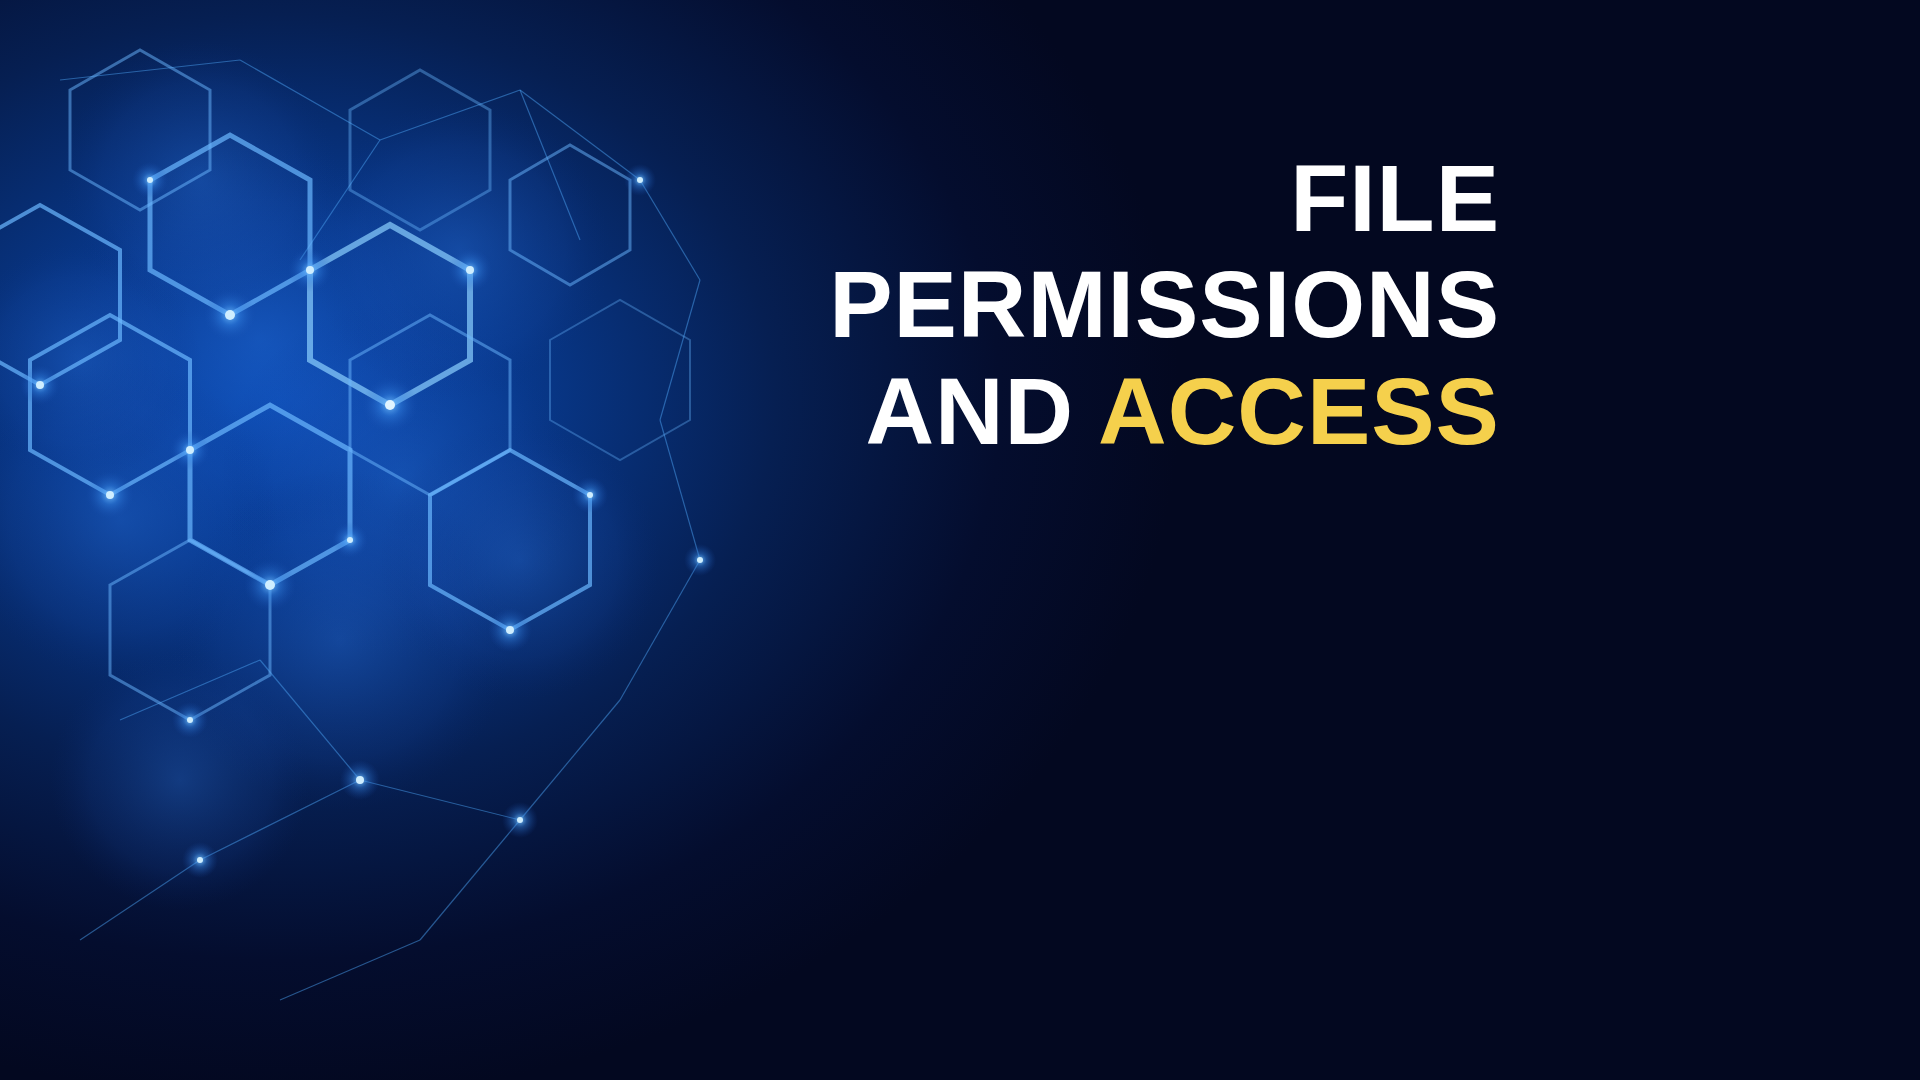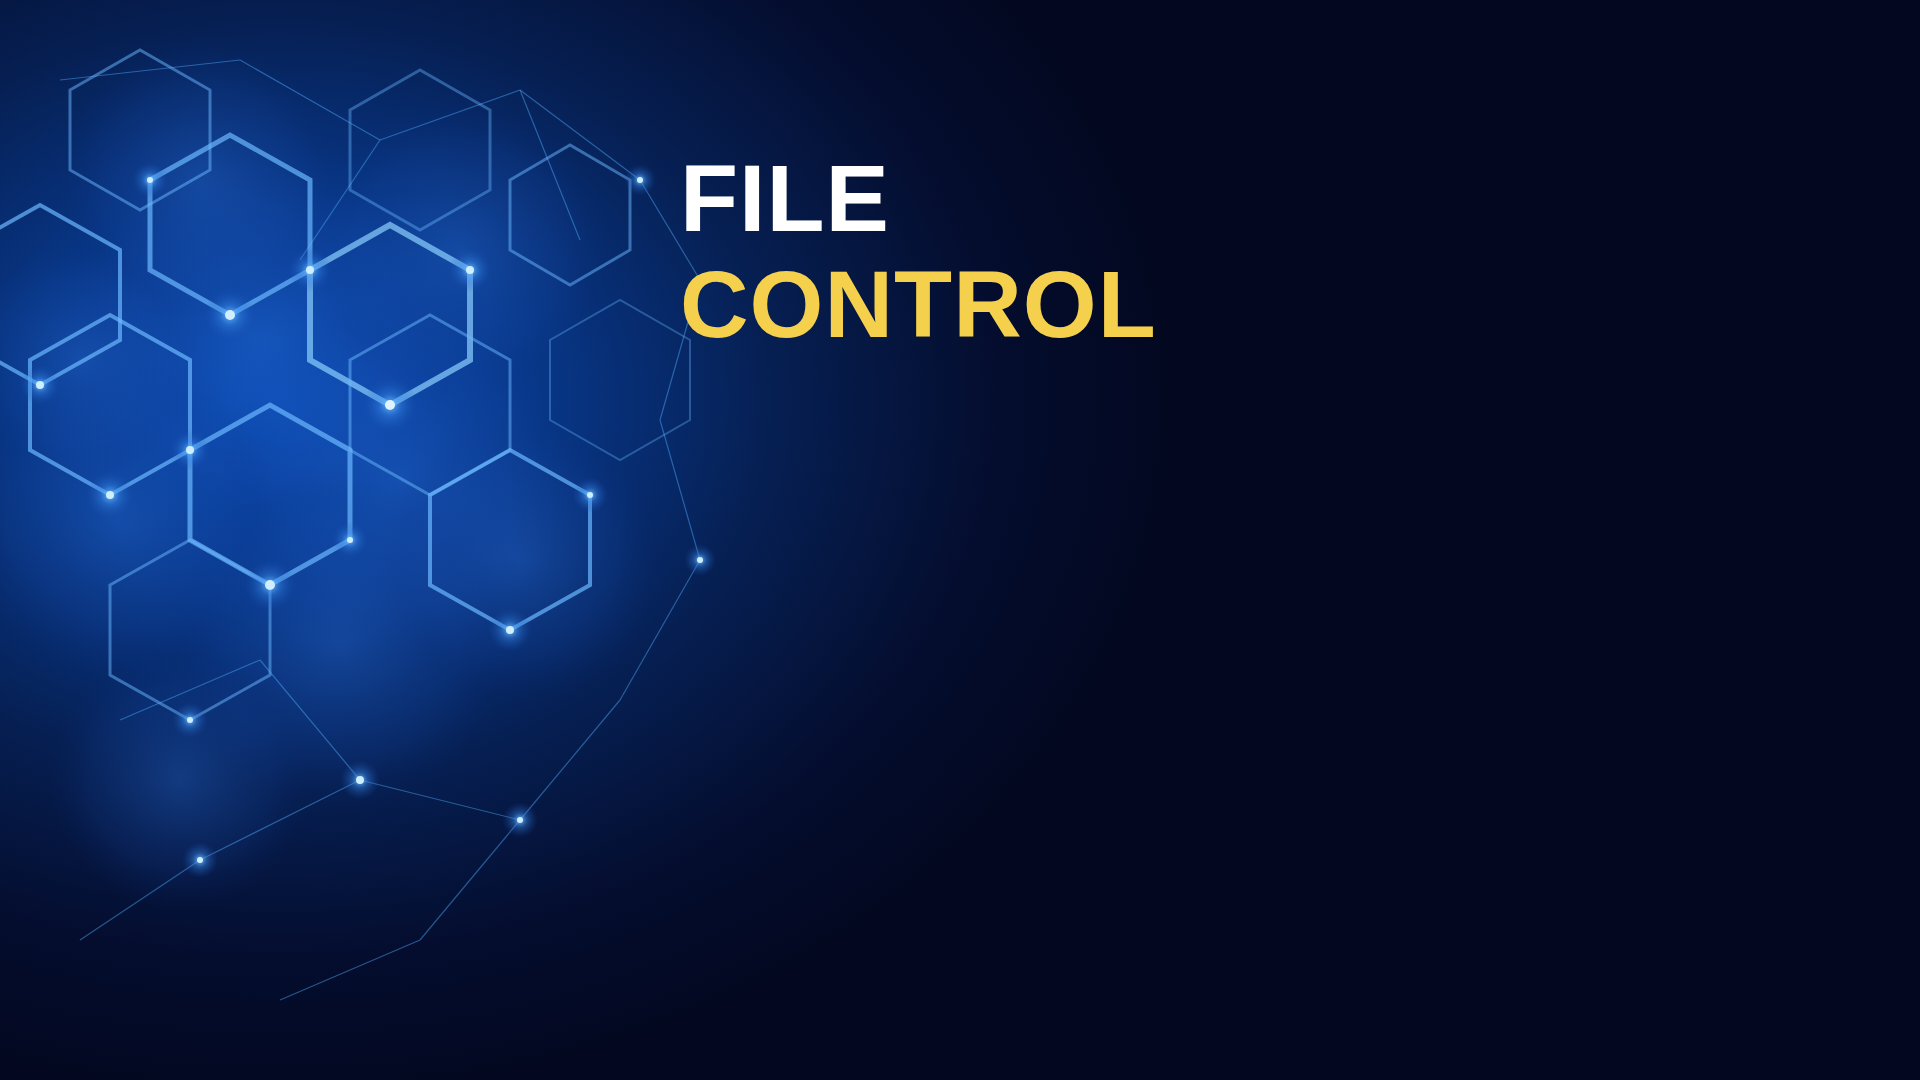--- a/index.html
+++ b/index.html
@@ -21,21 +21,21 @@
     top: 145px;
     width: 820px;
     font-weight: 900;
     font-size: 95px;
     line-height: 1.12;
     letter-spacing: 1px;
     text-transform: uppercase;
     color: #ffffff;
   }
   .text-block .hl { color: #f5d04c; }
-  .text-block .line { display: block; }
+  .text-block .line { display: block; text-align: right; }
 </style>
 </head>
 <body>
 
 <svg class="graphic" viewBox="0 0 900 1080" xmlns="http://www.w3.org/2000/svg">
   <defs>
     <radialGradient id="glow" cx="50%" cy="50%" r="50%">
       <stop offset="0%" stop-color="#7ec8ff" stop-opacity="0.9"></stop>
       <stop offset="40%" stop-color="#3a8ff0" stop-opacity="0.4"></stop>
       <stop offset="100%" stop-color="#1a4fb0" stop-opacity="0"></stop>
@@ -131,14 +131,15 @@
     <circle cx="700" cy="560" r="3" fill="#cfeeff"></circle>
     <circle cx="190" cy="720" r="18" fill="url(#glow)"></circle>
     <circle cx="190" cy="720" r="3" fill="#cfeeff"></circle>
     <circle cx="350" cy="540" r="18" fill="url(#glow)"></circle>
     <circle cx="350" cy="540" r="3" fill="#cfeeff"></circle>
   </g>
 </svg>
 
 <div class="text-block">
   <span class="line">FILE</span>
-  <span class="line hl">CONTROL</span>
+  <span class="line">PERMISSIONS</span>
+  <span class="line"><span>AND </span><span class="hl">ACCESS</span></span>
 </div>
 
 </body></html>

